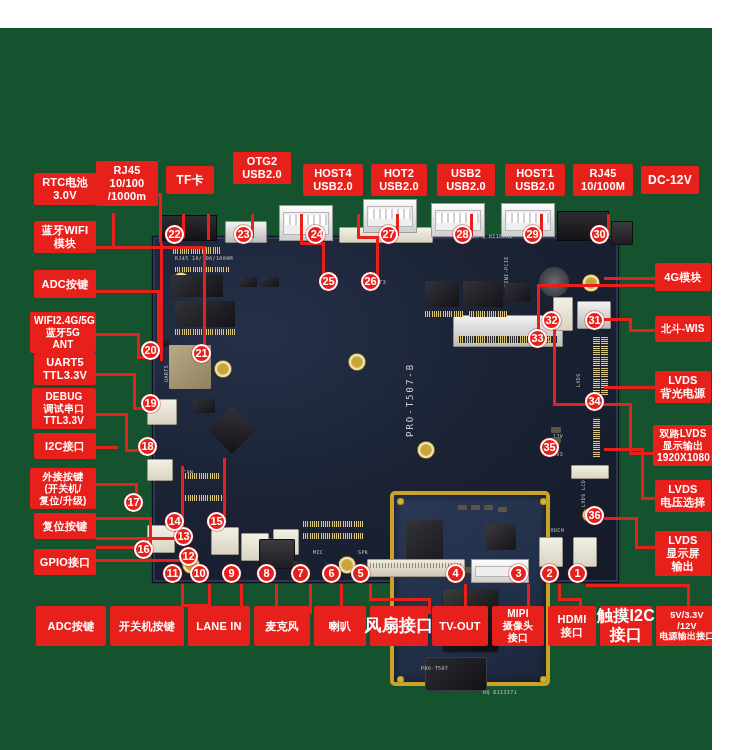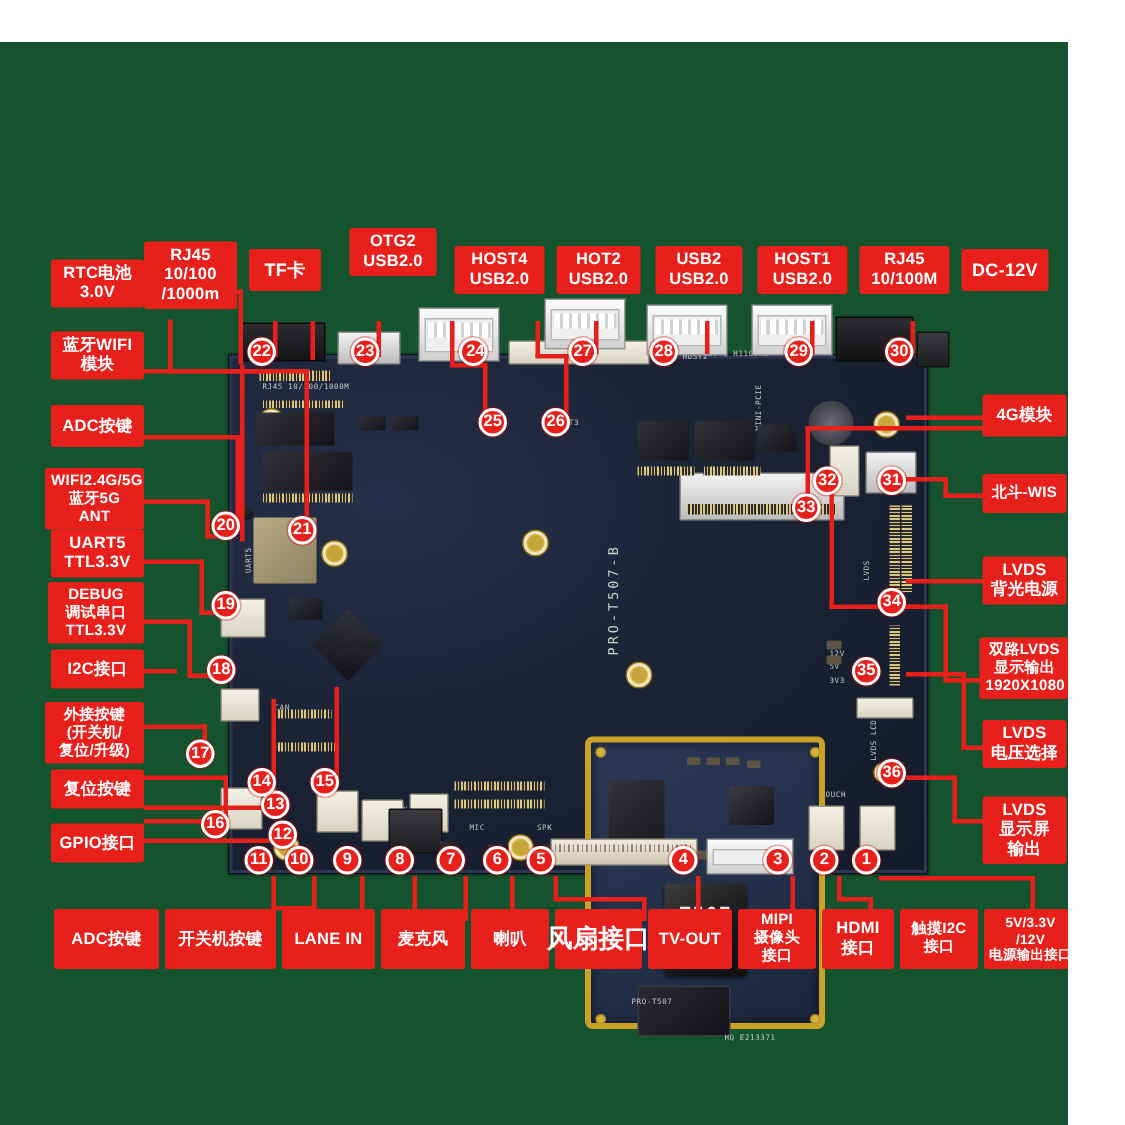--- a/index.html
+++ b/index.html
@@ -427,21 +427,21 @@
     </div>
   <div class="lbl" style="left:492px;top:578px;width:52px;font-size:10px;display:flex;flex-direction:column;align-items:center;justify-content:center;height:40px;">
       <div>MIPI</div>
       <div>摄像头</div>
       <div>接口</div>
     </div>
   <div class="lbl" style="left:548px;top:578px;width:48px;font-size:11px;display:flex;flex-direction:column;align-items:center;justify-content:center;height:40px;">
       <div>HDMI</div>
       <div>接口</div>
     </div>
-  <div class="lbl" style="left:600px;top:578px;width:52px;font-size:10px;display:flex;flex-direction:column;align-items:center;justify-content:center;height:40px;">
+  <div class="lbl" style="left:600px;top:578px;width:52px;font-size:16px;display:flex;flex-direction:column;align-items:center;justify-content:center;height:40px;">
       <div>触摸I2C</div>
       <div>接口</div>
     </div>
   <div class="lbl" style="left:656px;top:578px;width:62px;font-size:9px;display:flex;flex-direction:column;align-items:center;justify-content:center;height:40px;">
       <div>5V/3.3V</div>
       <div>/12V</div>
       <div>电源输出接口</div>
     </div>
 
   <div class="lbl" style="left:655px;top:235px;width:56px;font-size:11px;display:flex;align-items:center;justify-content:center;height:28px;">
@@ -490,23 +490,23 @@
       <div class="num" style="left: 138px; top: 409px;">18</div>
       <div class="num" style="left: 141px; top: 366px;">19</div>
       <div class="num" style="left: 141px; top: 313px;">20</div>
       <div class="num" style="left: 192px; top: 316px;">21</div>
       <div class="num" style="left: 165px; top: 197px;">22</div>
       <div class="num" style="left: 234px; top: 197px;">23</div>
       <div class="num" style="left: 306px; top: 197px; text-align: right;">24</div>
       <div class="num" style="left: 319px; top: 244px;">25</div>
       <div class="num" style="left: 361px; top: 244px;">26</div>
       <div class="num" style="left: 379px; top: 197px;">27</div>
-      <div class="num" style="left: 433px; top: 197px;">28</div>
+      <div class="num" style="left: 453px; top: 197px;">28</div>
       <div class="num" style="left: 523px; top: 197px;">29</div>
       <div class="num" style="left: 590px; top: 197px;">30</div>
       <div class="num" style="left: 585px; top: 283px;">31</div>
       <div class="num" style="left: 542px; top: 283px;">32</div>
       <div class="num" style="left: 528px; top: 301px;">33</div>
       <div class="num" style="left: 585px; top: 364px;">34</div>
-      <div class="num" style="left: 568px; top: 410px;">35</div>
+      <div class="num" style="left: 540px; top: 410px;">35</div>
       <div class="num" style="left: 585px; top: 478px;">36</div>
     </div>
 </div>
 
 </body></html>

